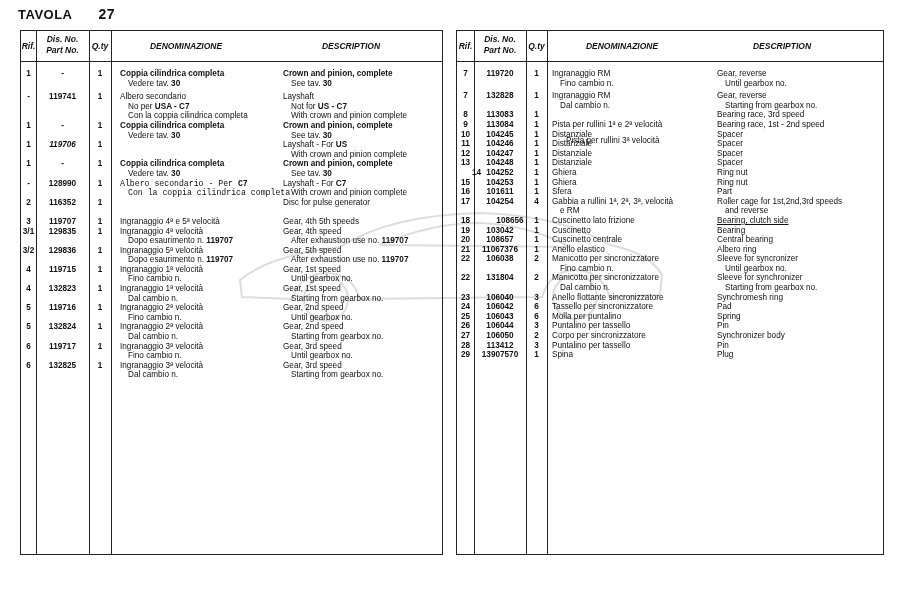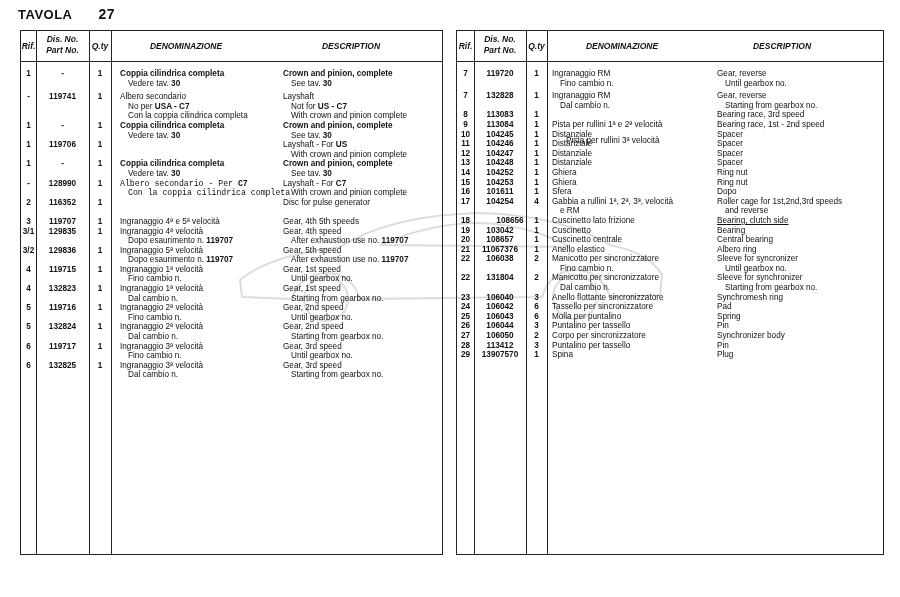--- a/index.html
+++ b/index.html
@@ -87,21 +87,21 @@
           <div><b>Coppia cilindrica completa</b></div>
           <div class="sub">Vedere tav. <b>30</b></div>
         </div>
         <div class="en" style="left: 262px;">
           <div><b>Crown and pinion, complete</b></div>
           <div class="sub">See tav. <b>30</b></div>
         </div>
       </div>
       <div class="row" style="height: 19.2px;">
         <div class="rif" style="left: 0px; width: 15px;">1</div>
-        <div class="pn" style="left: 15px; width: 53px;">119706</div>
+        <div class="pn" style="left: 15px; width: 53px; font-style: italic;">119706</div>
         <div class="qty" style="left: 68px; width: 22px;">1</div>
         <div class="en" style="left: 262px;">
           <div>Layshaft - For <b>US</b></div>
           <div class="sub">With crown and pinion complete</div>
         </div>
       </div>
       <div class="row" style="height: 19.2px;">
         <div class="rif" style="left: 0px; width: 15px;">1</div>
         <div class="pn" style="left: 15px; width: 53px;">-</div>
         <div class="qty" style="left: 68px; width: 22px;">1</div>
@@ -355,21 +355,21 @@
         <div class="pn" style="left: 17px; width: 52px;">104248</div>
         <div class="qty" style="left: 69px; width: 21px;">1</div>
         <div class="it" style="left: 95px;">
           <div>Distanziale</div>
         </div>
         <div class="en" style="left: 260px;">
           <div>Spacer</div>
         </div>
       </div>
       <div class="row" style="height: 9.6px;">
-        <div class="rif" style="left: 0px; width: 17px;">14</div>
+        <div class="rif" style="left: 11px; width: 17px;">14</div>
         <div class="pn" style="left: 17px; width: 52px;">104252</div>
         <div class="qty" style="left: 69px; width: 21px;">1</div>
         <div class="it" style="left: 95px;">
           <div>Ghiera</div>
         </div>
         <div class="en" style="left: 260px;">
           <div>Ring nut</div>
         </div>
       </div>
       <div class="row" style="height: 9.6px;">
@@ -384,21 +384,21 @@
         </div>
       </div>
       <div class="row" style="height: 9.6px;">
         <div class="rif" style="left: 0px; width: 17px;">16</div>
         <div class="pn" style="left: 17px; width: 52px;">101611</div>
         <div class="qty" style="left: 69px; width: 21px;">1</div>
         <div class="it" style="left: 95px;">
           <div>Sfera</div>
         </div>
         <div class="en" style="left: 260px;">
-          <div>Dopo</div>
+          <div>Part</div>
         </div>
       </div>
       <div class="row" style="height: 19.2px;">
         <div class="rif" style="left: 0px; width: 17px;">17</div>
         <div class="pn" style="left: 17px; width: 52px;">104254</div>
         <div class="qty" style="left: 69px; width: 21px;">4</div>
         <div class="it" style="left: 95px;">
           <div>Gabbia a rullini 1ª, 2ª, 3ª, velocità</div>
           <div class="sub">e RM</div>
         </div>

